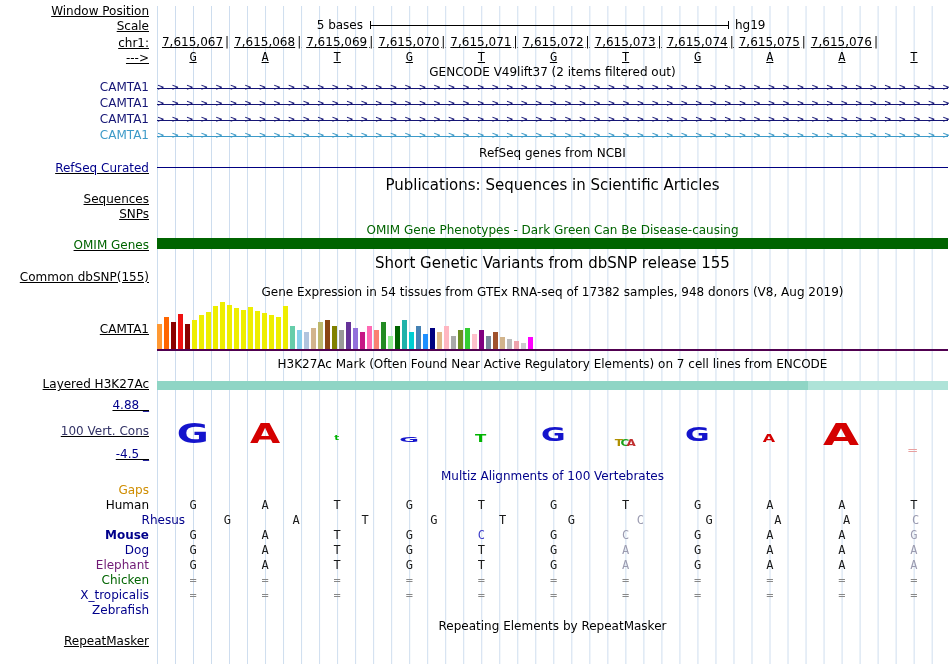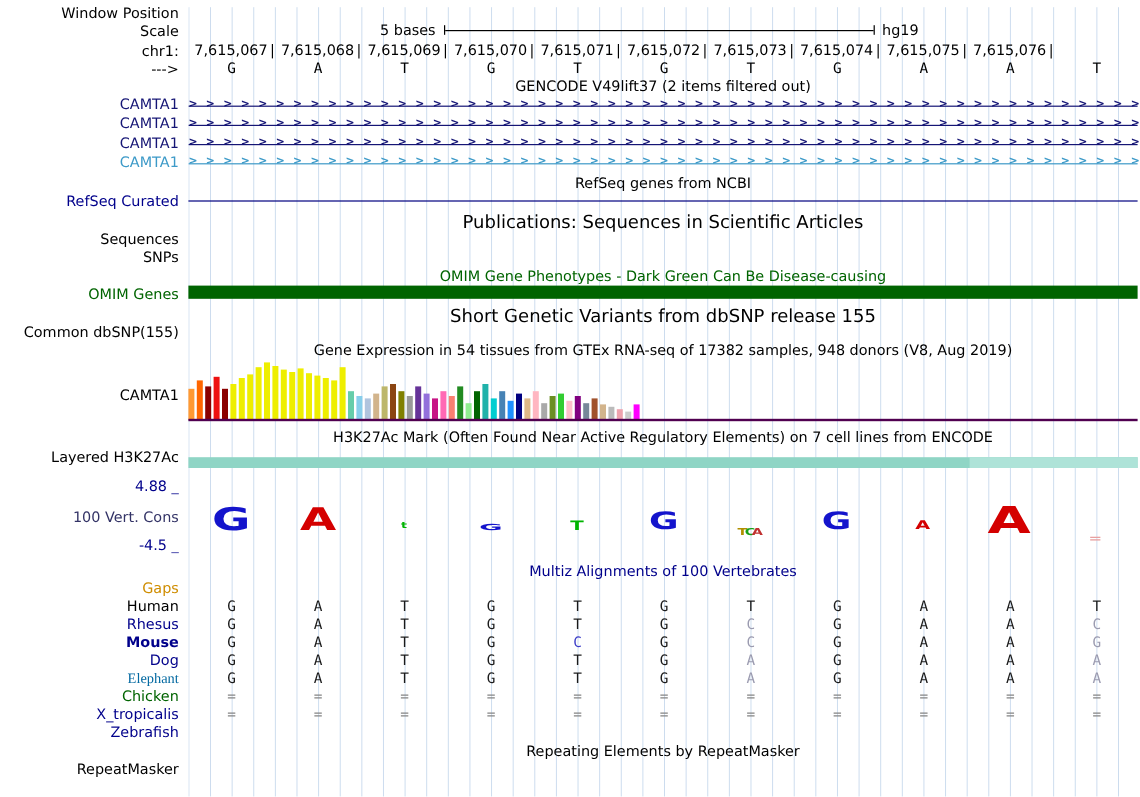--- a/index.html
+++ b/index.html
@@ -5,21 +5,21 @@
   html,body{margin:0;padding:0;background:#fff;}
   #screen{
     position:relative;width:950px;height:664px;background:#fff;overflow:hidden;
     font-family:"DejaVu Sans","Liberation Sans",sans-serif;font-size:12px;color:#000;
   }
   #gridlines{
     position:absolute;left:157px;right:2px;top:6px;bottom:0;
     background-image:linear-gradient(90deg,#ccdcee 1px,transparent 1px);
     background-size:18.02px 100%;
   }
-  .row{position:absolute;left:0;right:0;height:15px;display:flex;align-items:center;white-space:nowrap;}
+  .row{position:absolute;left:0;right:0;height:15px;display:flex;align-items:flex-end;white-space:nowrap;text-decoration:underline;}
   .gutter{width:157px;padding-right:8px;box-sizing:border-box;flex:none;text-align:right;white-space:nowrap;overflow:hidden;}
   .track{flex:1;position:relative;height:100%;}
   .center-text{text-align:center;}
   .header{position:absolute;left:157px;right:2px;text-align:center;white-space:nowrap;}
   .small{font-size:15px;}
   .title-gap{margin-left:38px;}
   .cols{display:flex;width:100%;height:100%;}
   .col{flex:1;text-align:center;overflow:visible;}
   .coord{display:flex;justify-content:flex-end;align-items:flex-start;}
   .coord-tick{margin-left:2px;}
@@ -357,21 +357,21 @@
             <div class="col mz-cell" style="color: rgb(26, 26, 26);">T</div>
             <div class="col mz-cell" style="color: rgb(26, 26, 26);">G</div>
             <div class="col mz-cell" style="color: rgb(26, 26, 26);">T</div>
             <div class="col mz-cell" style="color: rgb(26, 26, 26);">G</div>
             <div class="col mz-cell" style="color: rgb(26, 26, 26);">A</div>
             <div class="col mz-cell" style="color: rgb(26, 26, 26);">A</div>
             <div class="col mz-cell" style="color: rgb(26, 26, 26);">T</div>
           </div>
         </div>
       </div>
-      <div class="mz-row" style="top: 30px;">
+      <div class="mz-row" style="top: 30px; padding-left: 36px;">
         <div class="gutter mz-label" style="color: rgb(0, 0, 139);">Rhesus</div>
         <div class="track">
           <div class="cols">
             <div class="col mz-cell" style="color: rgb(26, 26, 26);">G</div>
             <div class="col mz-cell" style="color: rgb(26, 26, 26);">A</div>
             <div class="col mz-cell" style="color: rgb(26, 26, 26);">T</div>
             <div class="col mz-cell" style="color: rgb(26, 26, 26);">G</div>
             <div class="col mz-cell" style="color: rgb(26, 26, 26);">T</div>
             <div class="col mz-cell" style="color: rgb(26, 26, 26);">G</div>
             <div class="col mz-cell" style="color: rgb(155, 155, 176);">C</div>
@@ -412,21 +412,21 @@
             <div class="col mz-cell" style="color: rgb(26, 26, 26);">G</div>
             <div class="col mz-cell" style="color: rgb(155, 155, 176);">A</div>
             <div class="col mz-cell" style="color: rgb(26, 26, 26);">G</div>
             <div class="col mz-cell" style="color: rgb(26, 26, 26);">A</div>
             <div class="col mz-cell" style="color: rgb(26, 26, 26);">A</div>
             <div class="col mz-cell" style="color: rgb(155, 155, 176);">A</div>
           </div>
         </div>
       </div>
       <div class="mz-row" style="top: 75px;">
-        <div class="gutter mz-label" style="color: #0369a1; font-family: Liberation Serif, serif;">Elephant</div>
+        <div class="gutter mz-label" style="color: #701a75;">Elephant</div>
         <div class="track">
           <div class="cols">
             <div class="col mz-cell" style="color: rgb(26, 26, 26);">G</div>
             <div class="col mz-cell" style="color: rgb(26, 26, 26);">A</div>
             <div class="col mz-cell" style="color: rgb(26, 26, 26);">T</div>
             <div class="col mz-cell" style="color: rgb(26, 26, 26);">G</div>
             <div class="col mz-cell" style="color: rgb(26, 26, 26);">T</div>
             <div class="col mz-cell" style="color: rgb(26, 26, 26);">G</div>
             <div class="col mz-cell" style="color: rgb(155, 155, 176);">A</div>
             <div class="col mz-cell" style="color: rgb(26, 26, 26);">G</div>

